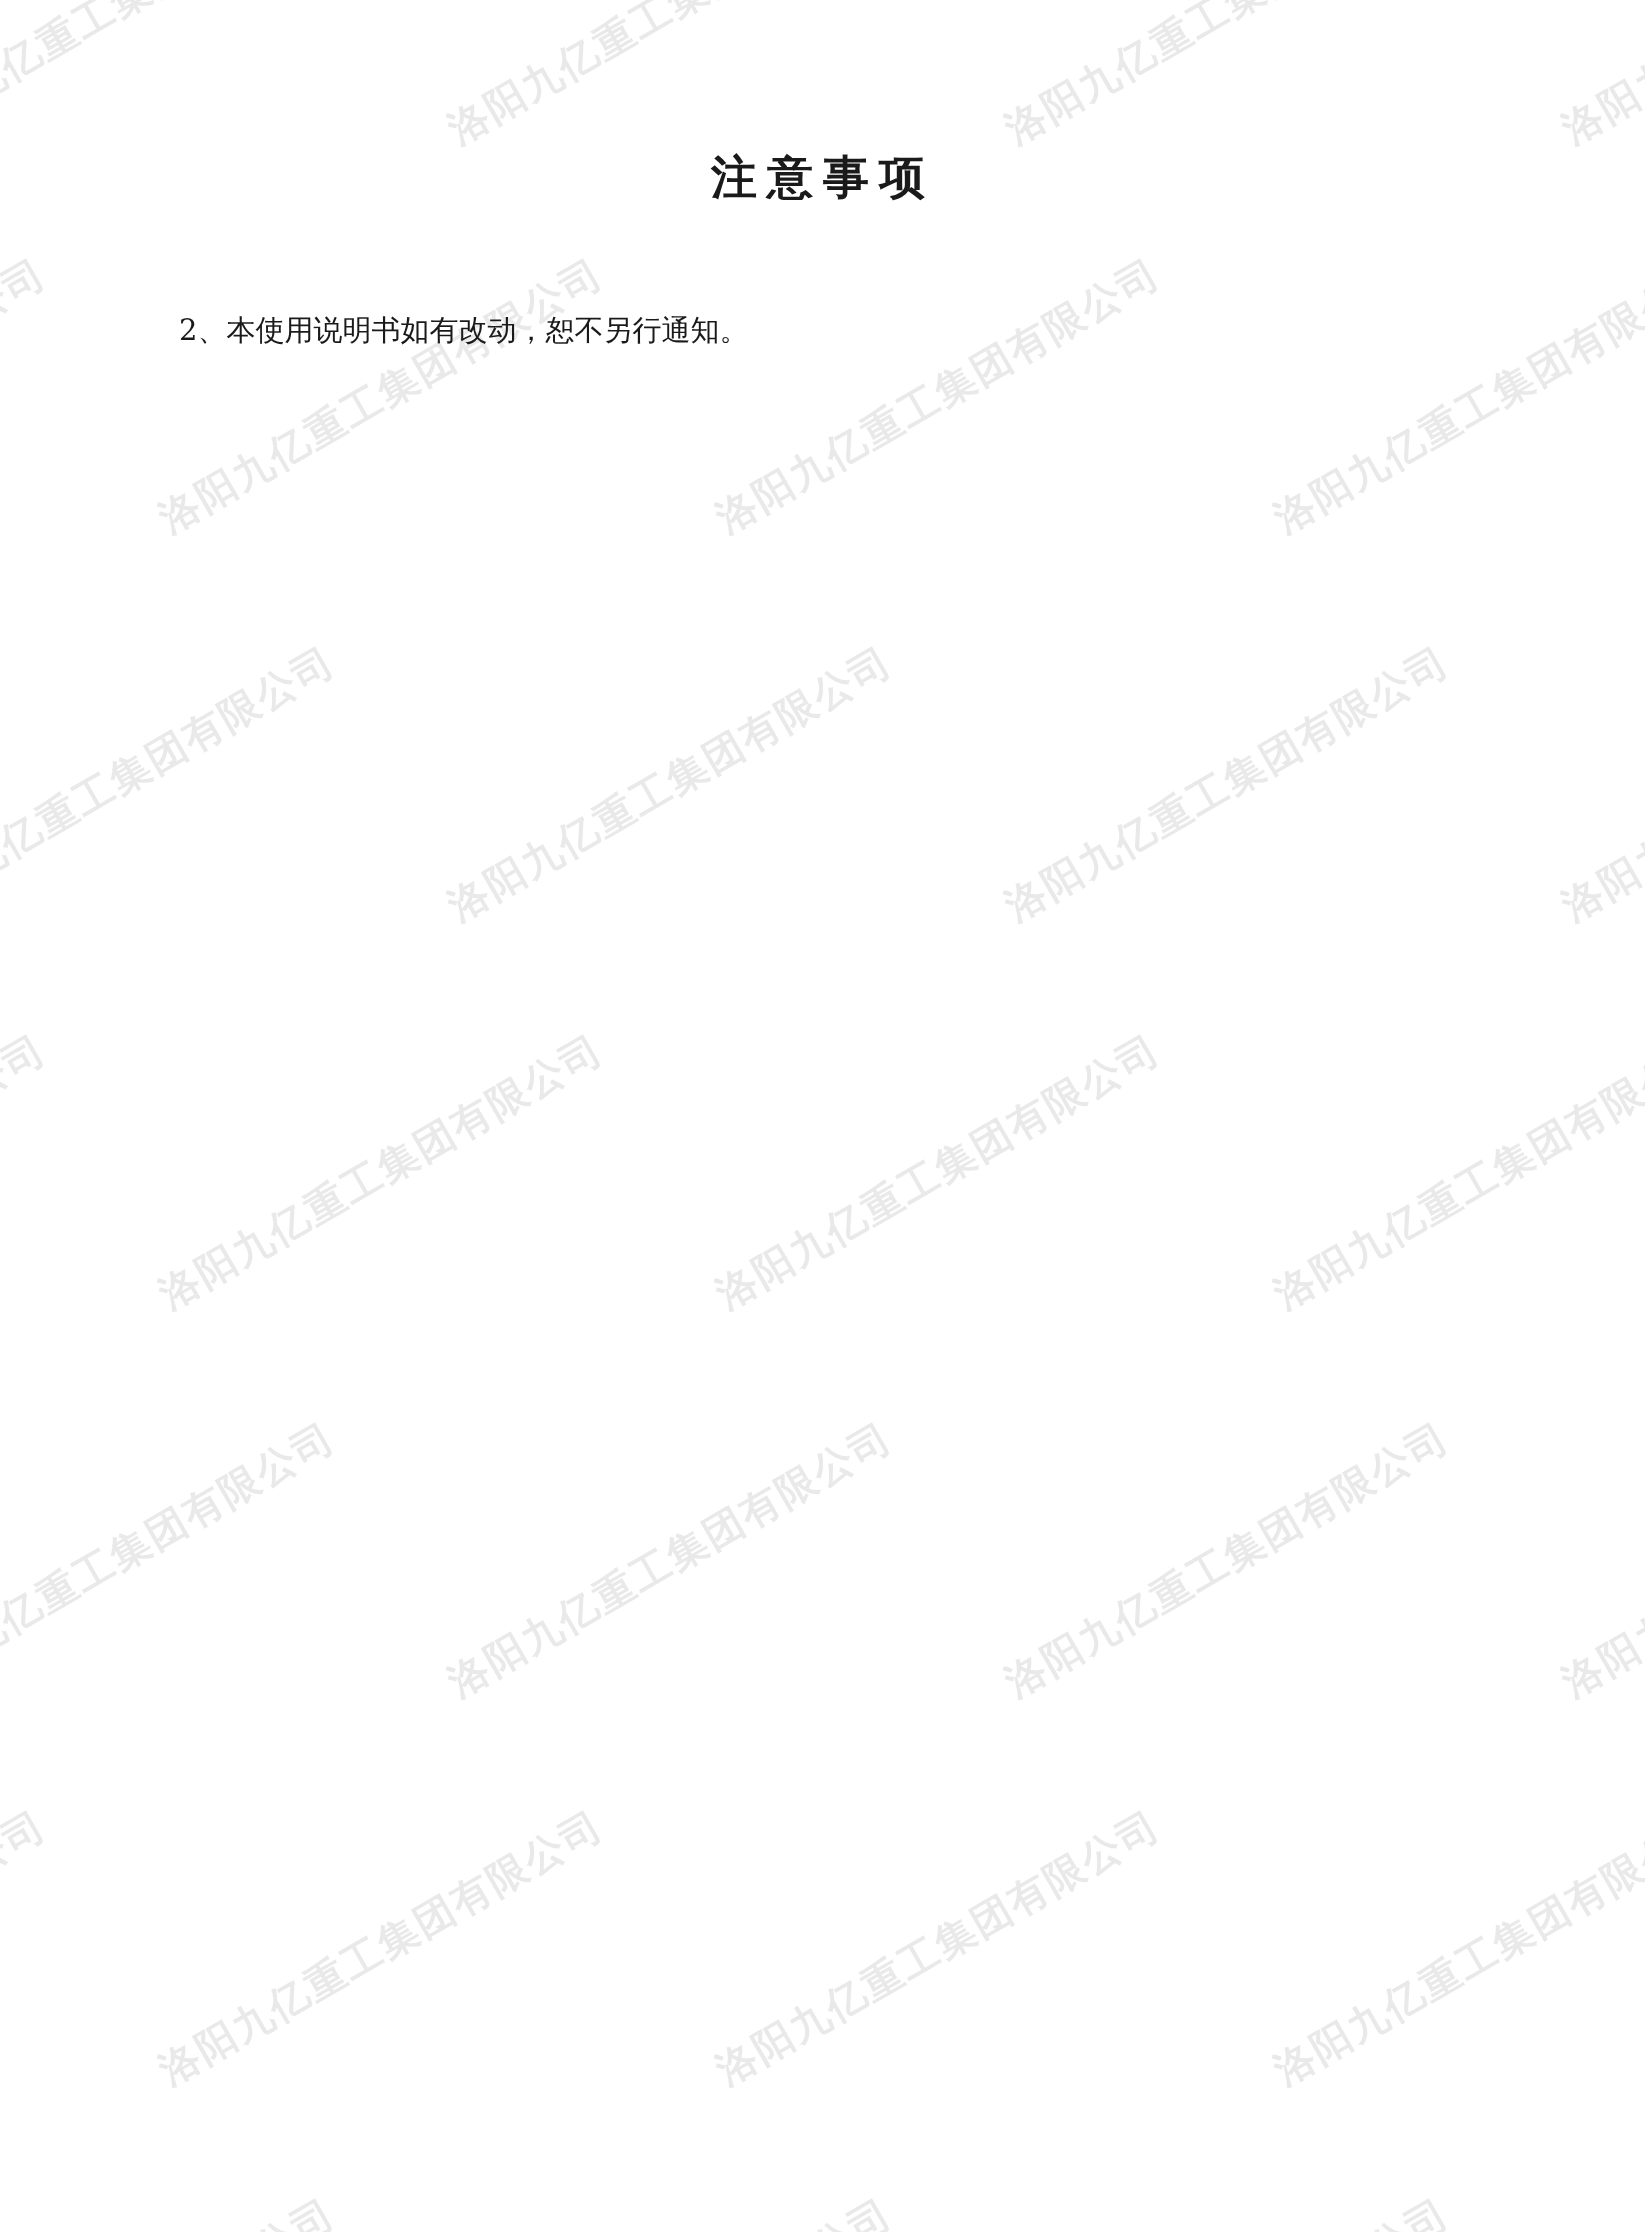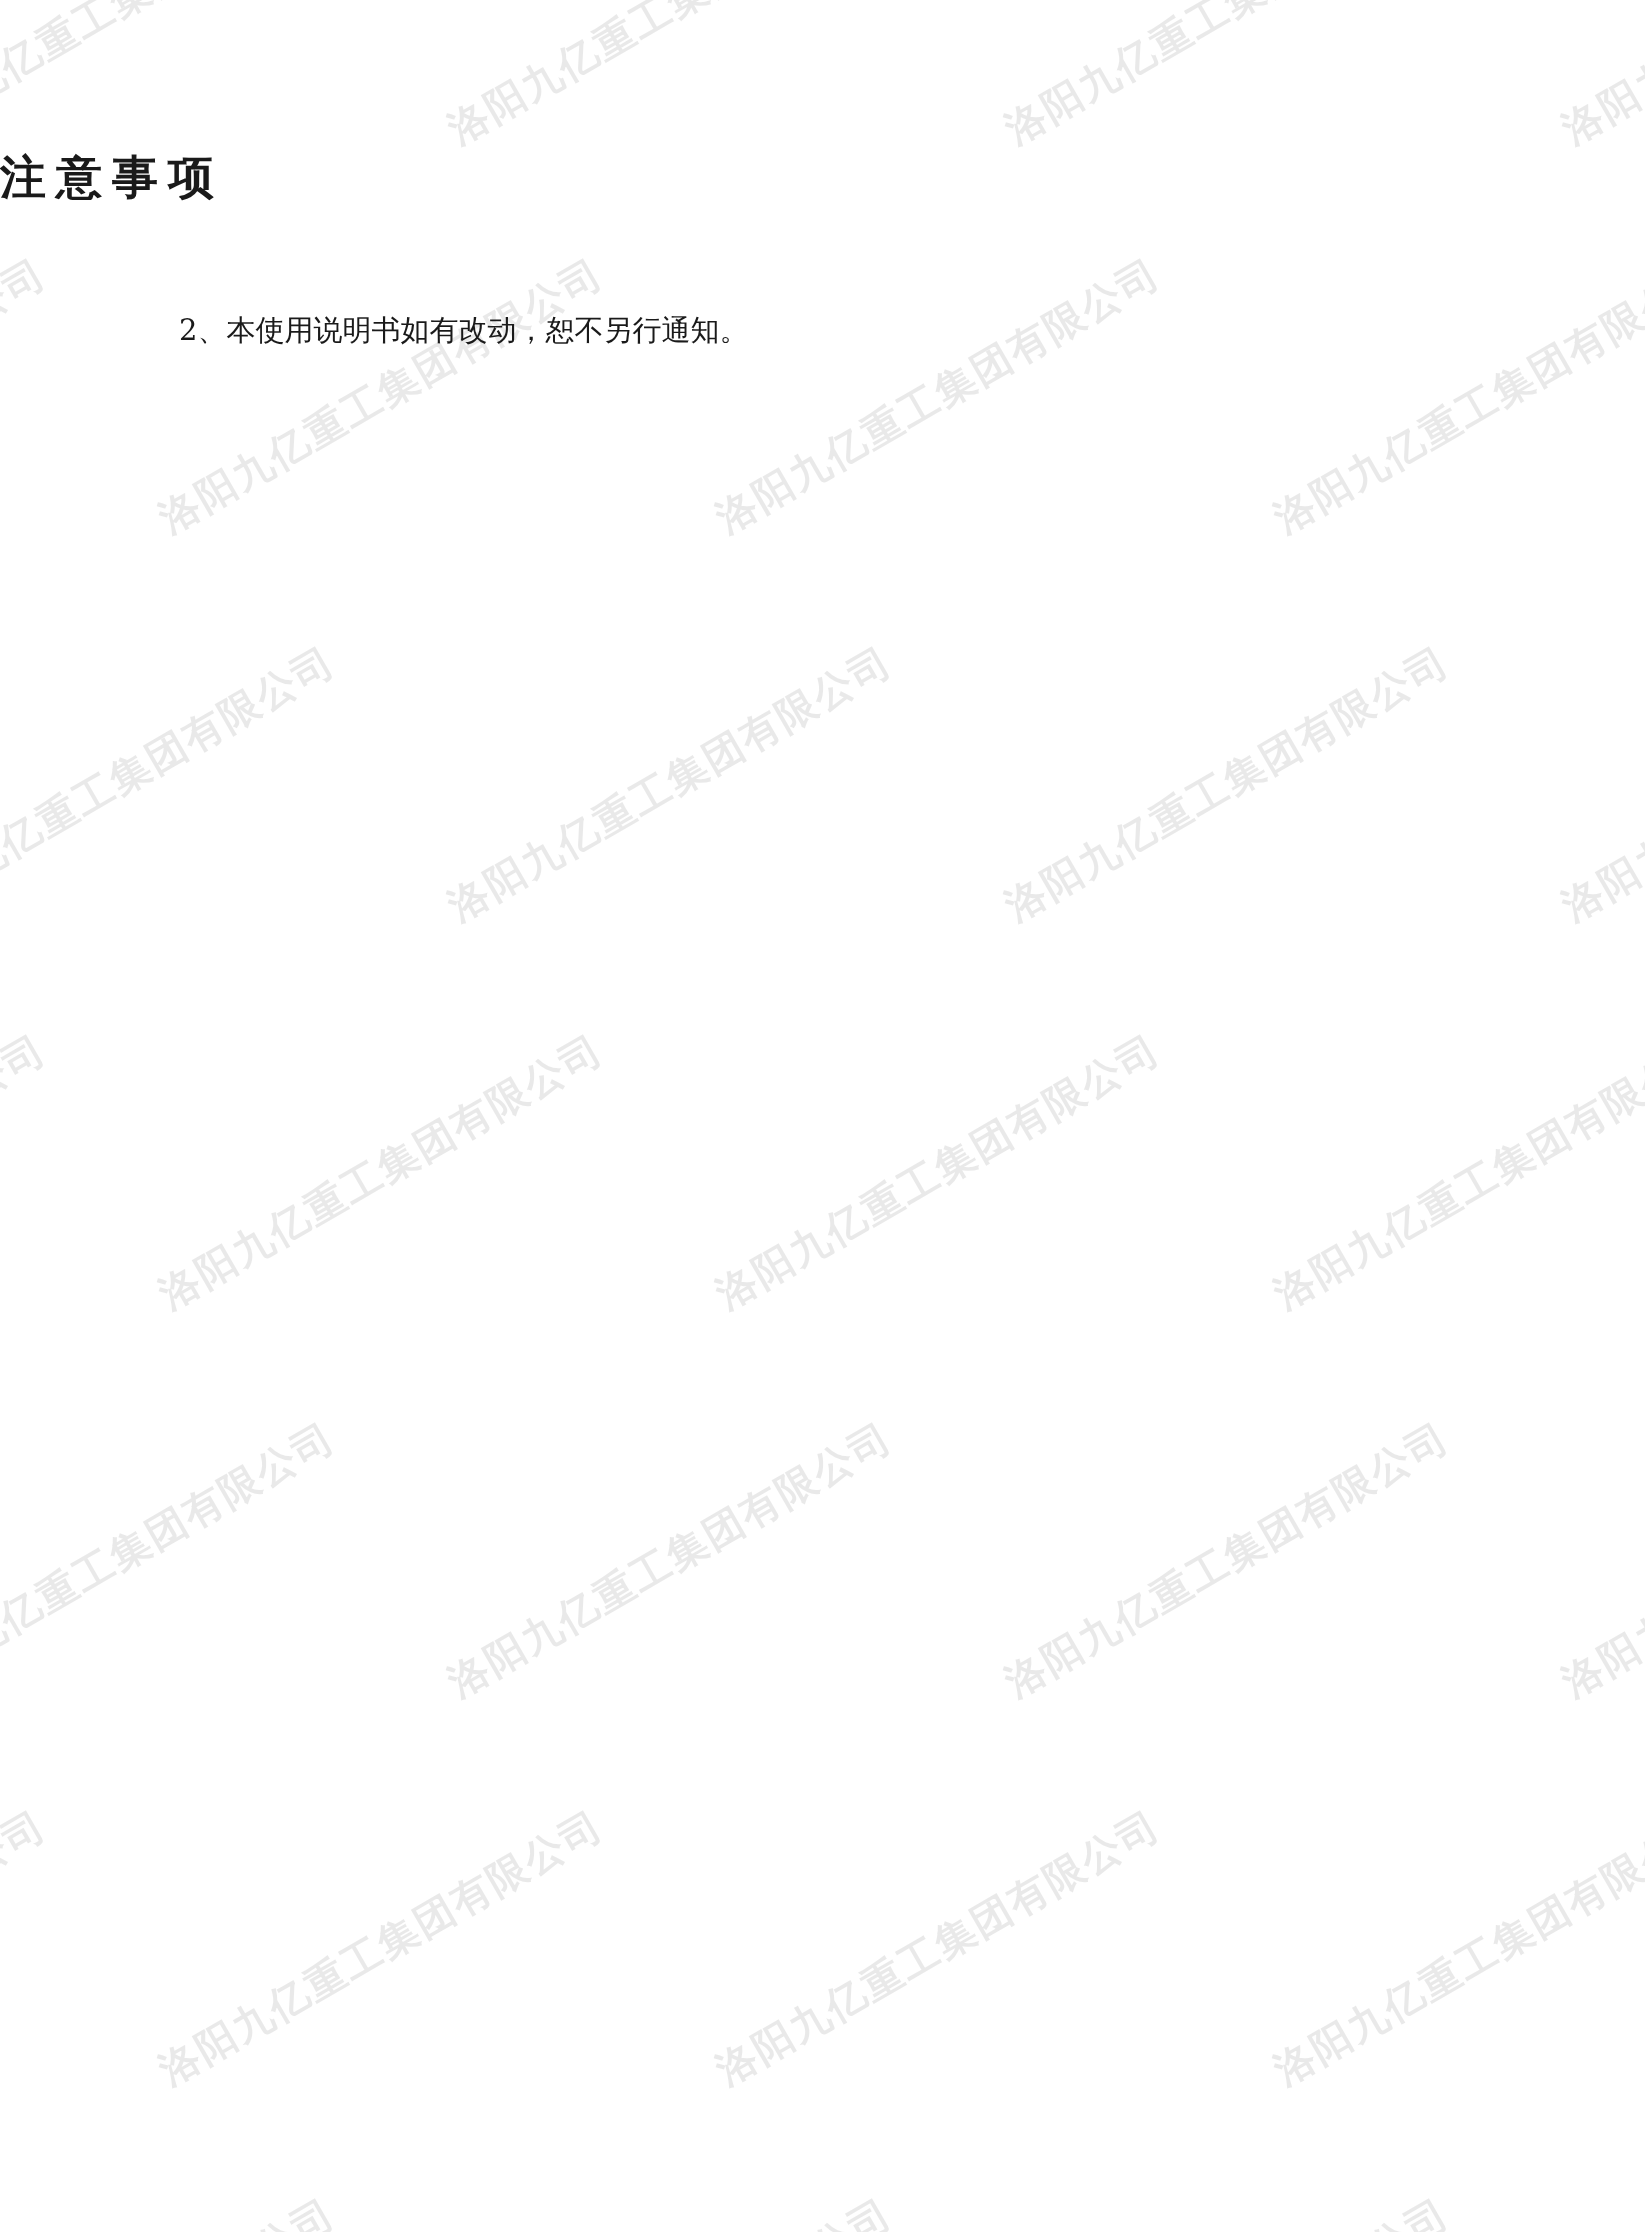--- a/index.html
+++ b/index.html
@@ -42,20 +42,21 @@
     position: absolute;
     inset: 0;
     z-index: 1;
   }
 
   #doc-title {
     position: absolute;
     top: 147px;
     left: 0;
     width: 1646px;
+    text-align: center;
     font-size: 46px;
     font-weight: 700;
     letter-spacing: 10px;
     font-family: "DejaVu Serif", "Liberation Serif", serif;
   }
 
   #body-text {
     position: absolute;
     top: 299px;
     left: 117px;

